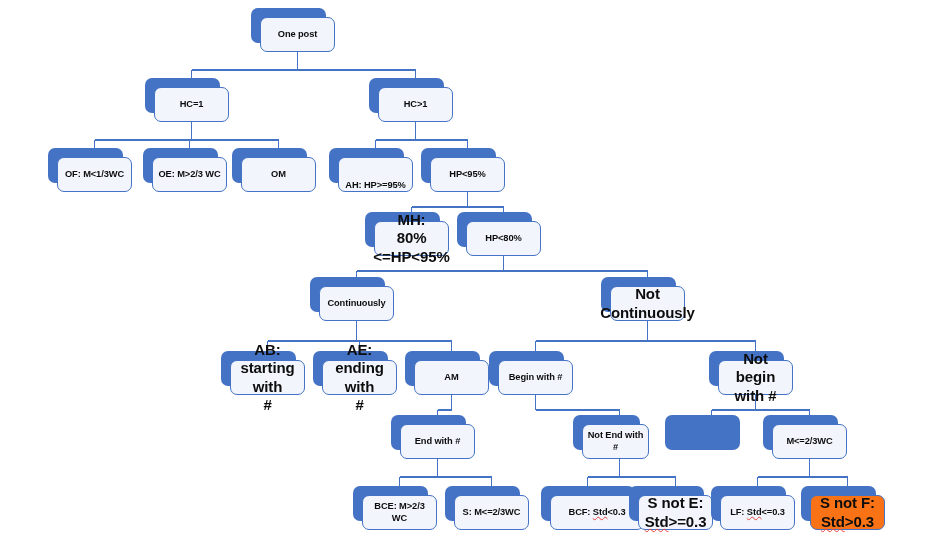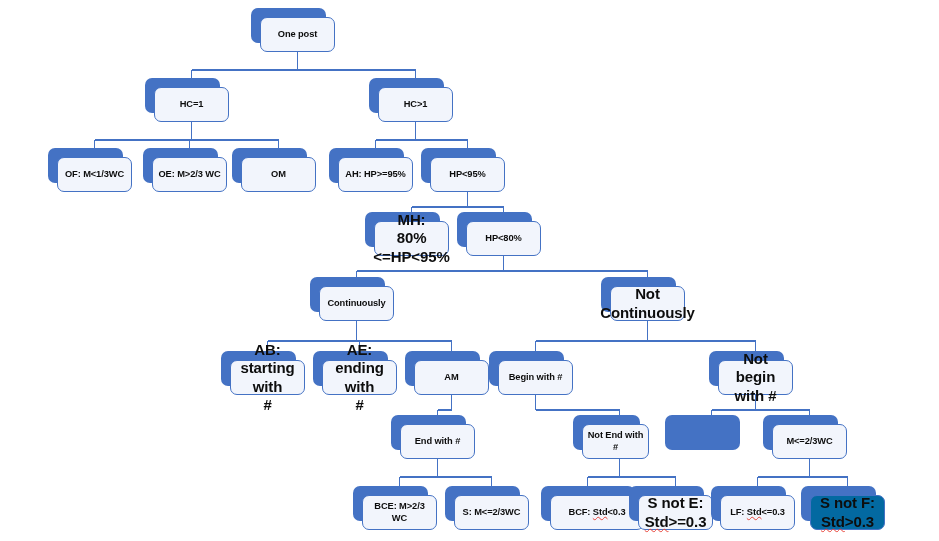--- a/index.html
+++ b/index.html
@@ -162,21 +162,21 @@
         </div>
       </div>
       <div class="node" style="left: 232px; top: 148px; width: 84px; height: 44px;">
         <div class="back" style="background: rgb(68, 114, 196);"></div>
         <div class="front" style="background: rgb(242, 245, 252); border-color: rgb(68, 114, 196);">
           <div class="label" style="color: rgb(13, 13, 13);">OM</div>
         </div>
       </div>
       <div class="node" style="left: 329px; top: 148px; width: 84px; height: 44px;">
         <div class="back" style="background: rgb(68, 114, 196);"></div>
-        <div class="front" style="background: rgb(242, 245, 252); border-color: rgb(68, 114, 196);">
+        <div class="front" style="background: rgb(242, 245, 252); border-color: rgb(68, 114, 196); align-items: flex-end;">
           <div class="label" style="color: rgb(13, 13, 13);">AH: HP&gt;=95%</div>
         </div>
       </div>
       <div class="node" style="left: 421px; top: 148px; width: 84px; height: 44px;">
         <div class="back" style="background: rgb(68, 114, 196);"></div>
         <div class="front" style="background: rgb(242, 245, 252); border-color: rgb(68, 114, 196);">
           <div class="label" style="color: rgb(13, 13, 13);">HP&lt;95%</div>
         </div>
       </div>
       <div class="node small" style="left: 365px; top: 212px; width: 84px; height: 44px;">
@@ -284,18 +284,18 @@
         </div>
       </div>
       <div class="node" style="left: 711px; top: 486px; width: 84px; height: 44px;">
         <div class="back" style="background: rgb(68, 114, 196);"></div>
         <div class="front" style="background: rgb(242, 245, 252); border-color: rgb(68, 114, 196);">
           <div class="label" style="color: rgb(13, 13, 13);">LF: <span class="misspell" style="text-decoration-color: rgb(232, 68, 58);">Std</span>&lt;=0.3</div>
         </div>
       </div>
       <div class="node small" style="left: 801px; top: 486px; width: 84px; height: 44px;">
         <div class="back" style="background: rgb(68, 114, 196);"></div>
-        <div class="front" style="background: #0369a1; border-color: rgb(68, 114, 196);">
+        <div class="front" style="background: #f97316; border-color: rgb(68, 114, 196);">
           <div class="label" style="color: rgb(13, 13, 13);">S not F: <span class="misspell" style="text-decoration-color: rgb(232, 68, 58);">Std</span>&gt;0.3</div>
         </div>
       </div>
     </div>
 </div>
 
 </body></html>

